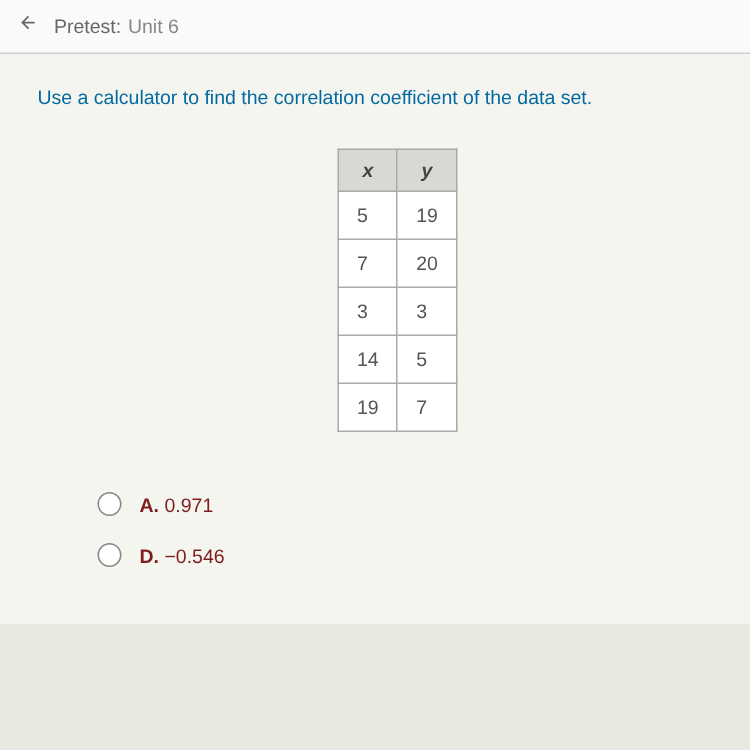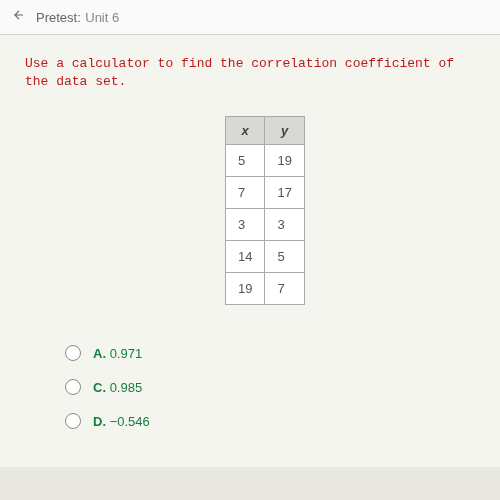--- a/index.html
+++ b/index.html
@@ -34,25 +34,24 @@
     .header-subtitle {
       color: #888;
       font-size: 13px;
       font-weight: normal;
     }
     .content {
       background: #f5f5f0;
       padding: 20px 25px;
     }
     .question {
-      color: #b91c1c;
+      color: #0369a1;
       font-size: 13px;
       margin-bottom: 25px;
       line-height: 1.4;
-      font-family: Liberation Mono, monospace;
     }
     .data-table {
       border-collapse: collapse;
       margin: 0 auto 40px 200px;
     }
     .data-table th {
       border: 1px solid #aaa;
       background: #d8d8d5;
       padding: 6px 12px;
       font-style: italic;
@@ -82,21 +81,21 @@
     }
     .radio {
       width: 16px;
       height: 16px;
       border: 1.5px solid #888;
       border-radius: 50%;
       background: #fff;
       flex-shrink: 0;
     }
     .option-label {
-      color: #15803d;
+      color: #7f1d1d;
       font-size: 13px;
     }
     .option-letter {
       font-weight: 600;
     }
   </style>
 </head>
 <body>
 
 <div class="header">
@@ -119,21 +118,21 @@
         <tr>
       <th>x</th>
       <th>y</th>
     </tr>
     <tr>
       <td>5</td>
       <td>19</td>
     </tr>
     <tr>
       <td>7</td>
-      <td>17</td>
+      <td>20</td>
     </tr>
     <tr>
       <td>3</td>
       <td>3</td>
     </tr>
     <tr>
       <td>14</td>
       <td>5</td>
     </tr>
     <tr>
@@ -147,25 +146,18 @@
     <div class="option">
       <div class="radio"></div>
       <span class="option-label">
         <span class="option-letter">A.</span>
         <span>0.971</span>
       </span>
     </div>
     <div class="option">
       <div class="radio"></div>
       <span class="option-label">
-        <span class="option-letter">C.</span>
-        <span>0.985</span>
-      </span>
-    </div>
-    <div class="option">
-      <div class="radio"></div>
-      <span class="option-label">
         <span class="option-letter">D.</span>
         <span>−0.546</span>
       </span>
     </div>
   </div>
 </div>
 
 </body></html>

